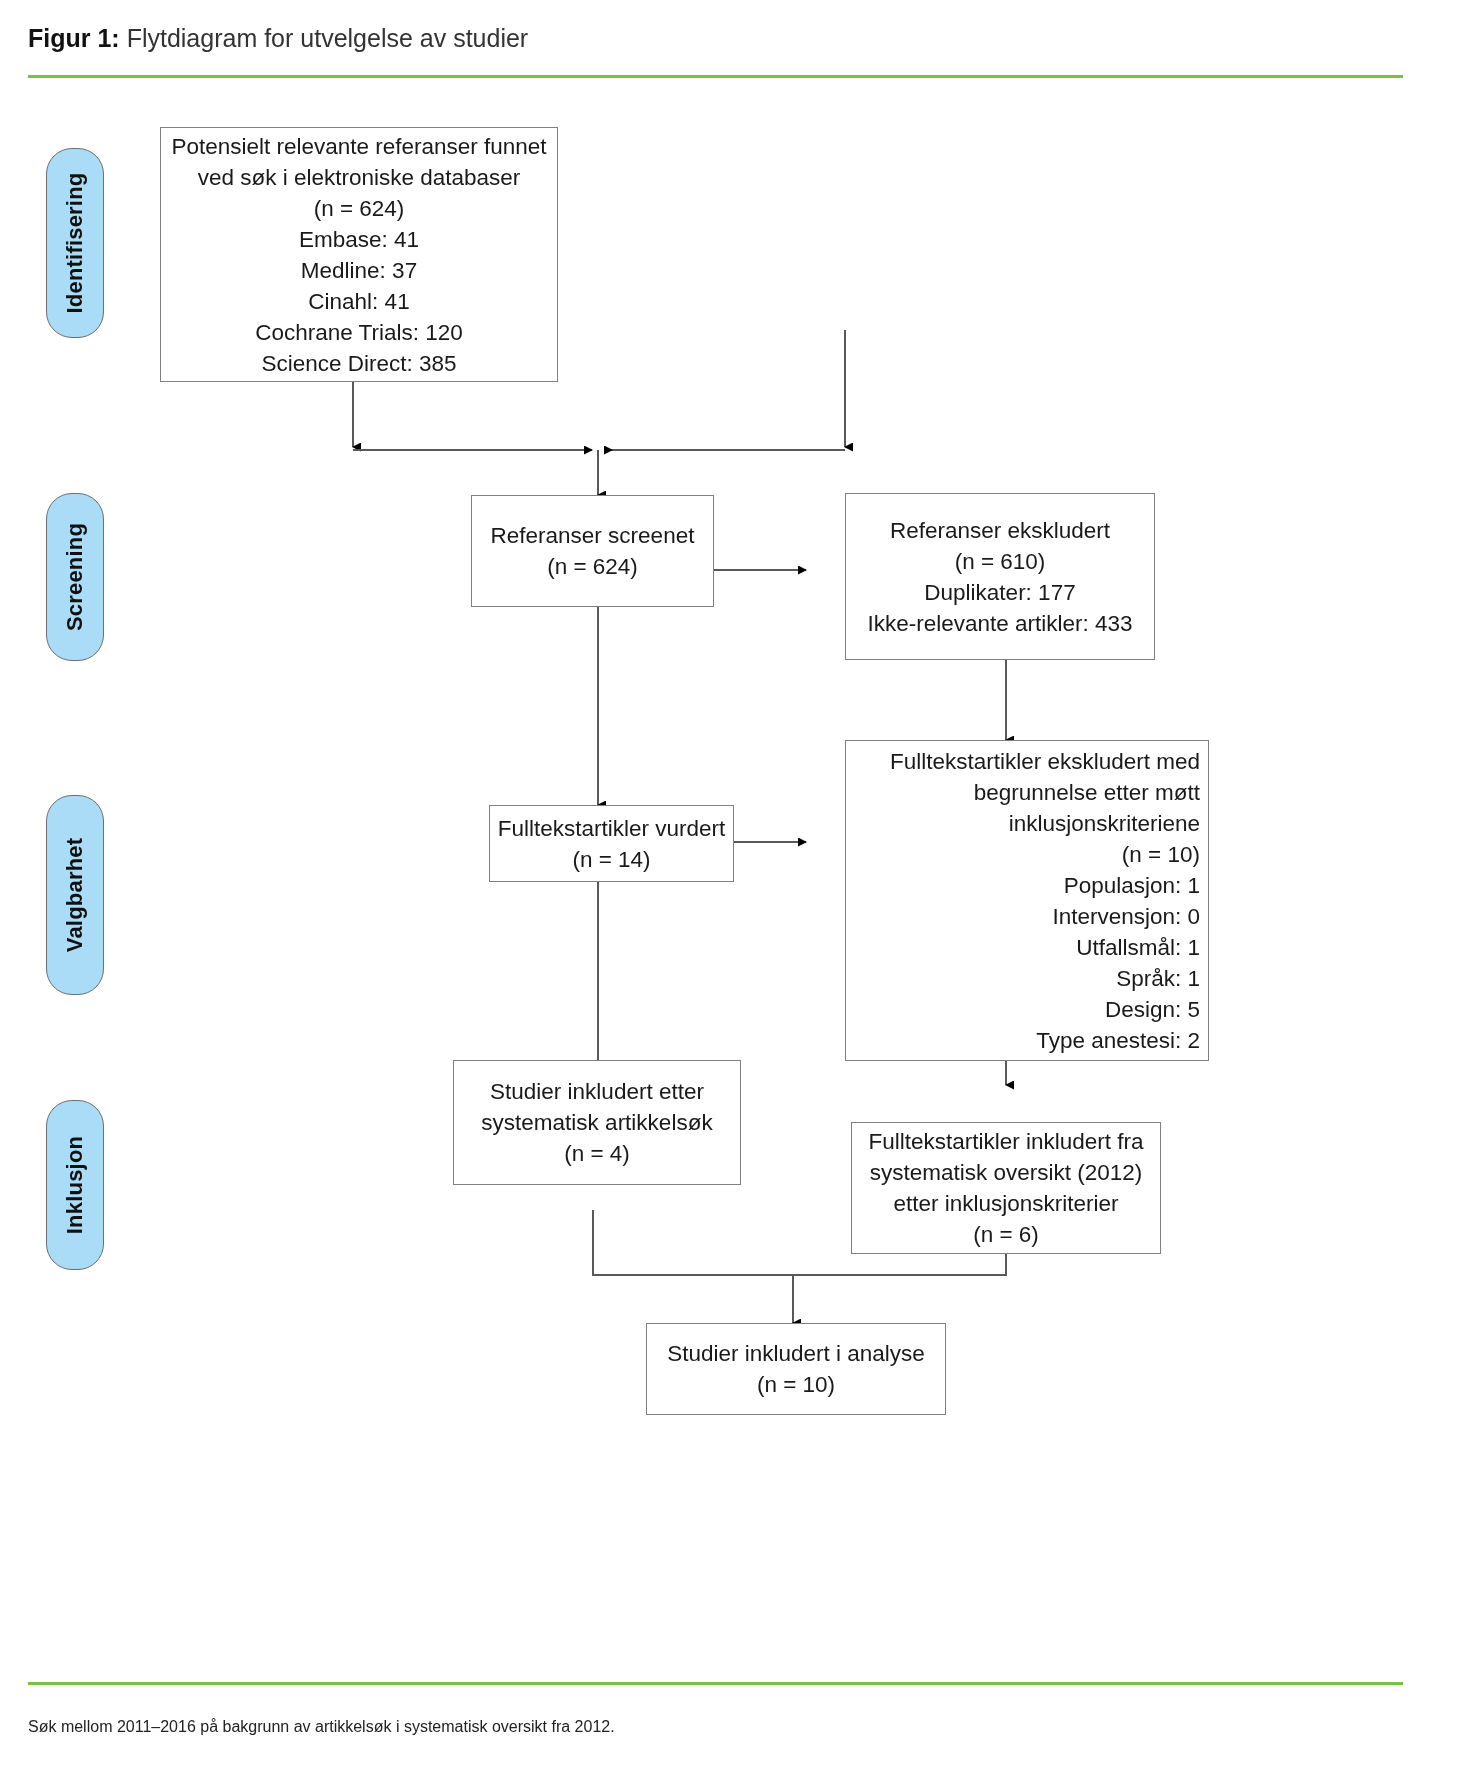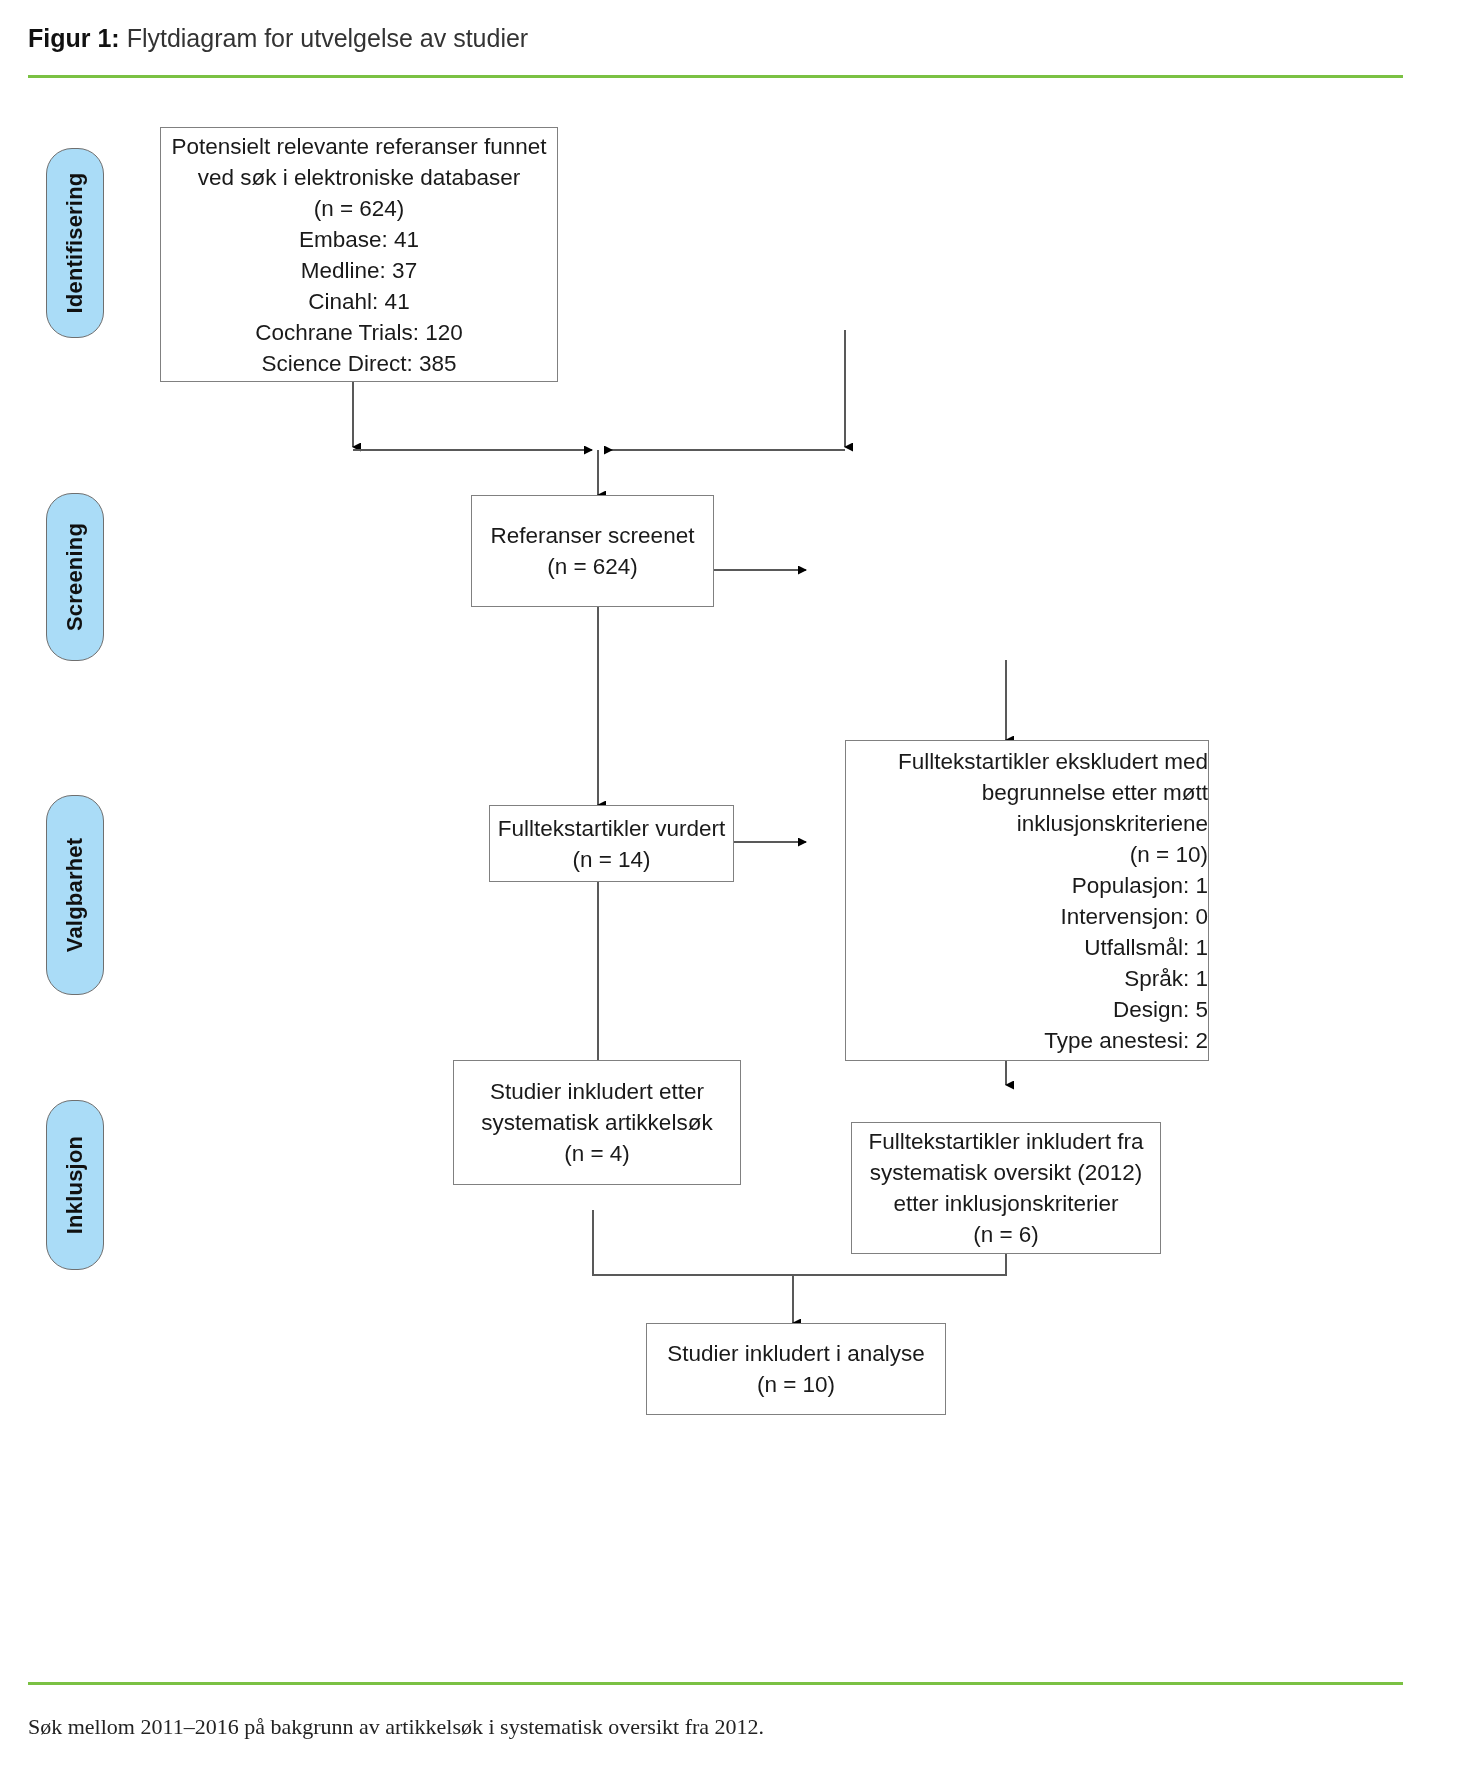--- a/index.html
+++ b/index.html
@@ -44,25 +44,24 @@
     width: 1375px;
     background: #7ac143;
   }
   #rule-top { top: 75px; }
   #rule-bottom { top: 1682px; }
 
   #figure-footnote {
     position: absolute;
     left: 28px;
     top: 1712px;
-    font-size: 22px;
+    font-size: 16px;
     line-height: 30px;
     color: #222222;
     white-space: nowrap;
-    font-family: Liberation Serif, serif;
   }
 
   
   #flow-diagram {
     position: absolute;
     left: 0;
     top: 95px;
     width: 1459px;
     height: 1580px;
   }
@@ -92,21 +91,21 @@
   .flow-box {
     position: absolute;
     box-sizing: border-box;
     background: #ffffff;
     border: 1.5px solid #808080;
     display: flex;
     flex-direction: column;
     align-items: center;
     justify-content: center;
     text-align: center;
-    padding: 4px 0;
+    padding: 4px 8px;
   }
   .flow-box .line {
     font-size: 22.5px;
     line-height: 31px;
     color: #1a1a1a;
     white-space: nowrap;
   }
 
   
   #connectors {
@@ -194,20 +193,26 @@
     <div class="line">Cochrane Trials: 120</div>
     <div class="line">Science Direct: 385</div>
   </div>
 
 
   <div class="flow-box" style="left:471px; top:400px; width:243px; height:112px;">
     <div class="line">Referanser screenet</div>
     <div class="line">(n = 624)</div>
   </div>
 
+  <div class="flow-box" style="left:845px; top:398px; width:310px; height:167px;">
+    <div class="line">Referanser ekskludert</div>
+    <div class="line">(n = 610)</div>
+    <div class="line">Duplikater: 177</div>
+    <div class="line">Ikke-relevante artikler: 433</div>
+  </div>
 
   <div class="flow-box" style="left:489px; top:710px; width:245px; height:77px;">
     <div class="line">Fulltekstartikler vurdert</div>
     <div class="line">(n = 14)</div>
   </div>
 
   <div class="flow-box" style="left:845px; top:645px; width:364px; height:321px;align-items:flex-end;">
     <div class="line">Fulltekstartikler ekskludert med</div>
     <div class="line">begrunnelse etter møtt</div>
     <div class="line">inklusjonskriteriene</div>

